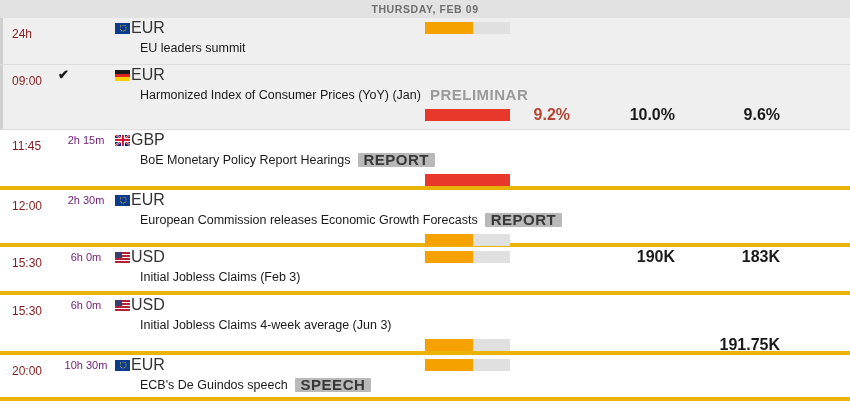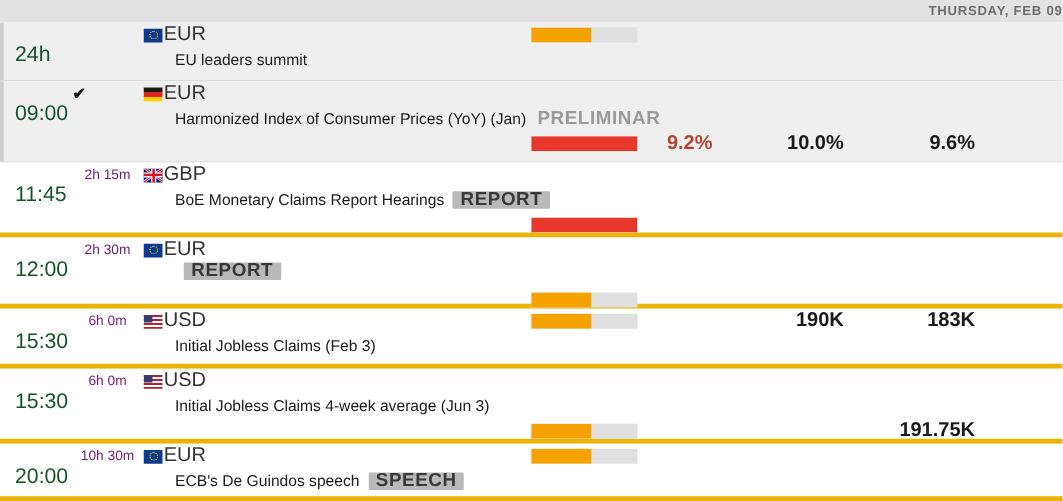--- a/index.html
+++ b/index.html
@@ -28,21 +28,21 @@
   
   .date-header {
     height: 18px;
     background: #e2e2e2;
     color: #6e6e6e;
     font-size: 10.5px;
     font-weight: bold;
     letter-spacing: 0.6px;
     display: flex;
     align-items: center;
-    justify-content: flex-end;
+    justify-content: center;
     box-sizing: border-box;
   }
 
   
   .event-row {
     position: relative;
     box-sizing: border-box;
     border-bottom: 4px solid #eab308;
     background: #ffffff;
   }
@@ -71,25 +71,25 @@
   }
   .row-line3 {
     position: relative;
     height: 20px;
   }
 
   
   .time {
     position: absolute;
     left: 12px;
-    top: 16px;
+    top: 6px;
     width: 46px;
     line-height: 20px;
-    font-size: 17px;
-    color: #14532d;
+    font-size: 12px;
+    color: #7f1d1d;
     white-space: nowrap;
   }
   .countdown {
     position: absolute;
     left: 58px;
     top: 0;
     width: 56px;
     line-height: 20px;
     font-size: 11px;
     color: #701a75;
@@ -364,21 +364,21 @@
               <span class="uj-v"></span>
               <span class="uj-h"></span>
               <span class="uj-vr"></span>
               <span class="uj-hr"></span>
             </span>
             <span class="currency-code">GBP</span>
           </div>
         </div>
         <div class="row-line2">
           <div class="event-name-wrap">
-            <span class="event-name">BoE Monetary Claims Report Hearings</span>
+            <span class="event-name">BoE Monetary Policy Report Hearings</span>
             <span class="badge">REPORT</span>
           </div>
         </div>
         <div class="row-line3">
           <div class="vol-bar">
             <div class="vol-fill" style="width:100%;background:#e8382b;"></div>
           </div>
         </div>
       </div>
       <div class="event-row" style="height:57px;">
@@ -387,20 +387,21 @@
           <div class="countdown">2h 30m</div>
           <div class="currency-cell">
             <span class="flag flag-eu">
               <span class="stars"></span>
             </span>
             <span class="currency-code">EUR</span>
           </div>
         </div>
         <div class="row-line2">
           <div class="event-name-wrap">
+            <span class="event-name">European Commission releases Economic Growth Forecasts</span>
             <span class="badge">REPORT</span>
           </div>
         </div>
         <div class="row-line3">
           <div class="vol-bar">
             <div class="vol-fill" style="width:56%;background:#f5a100;"></div>
           </div>
         </div>
       </div>
       <div class="event-row" style="height:48px;">

